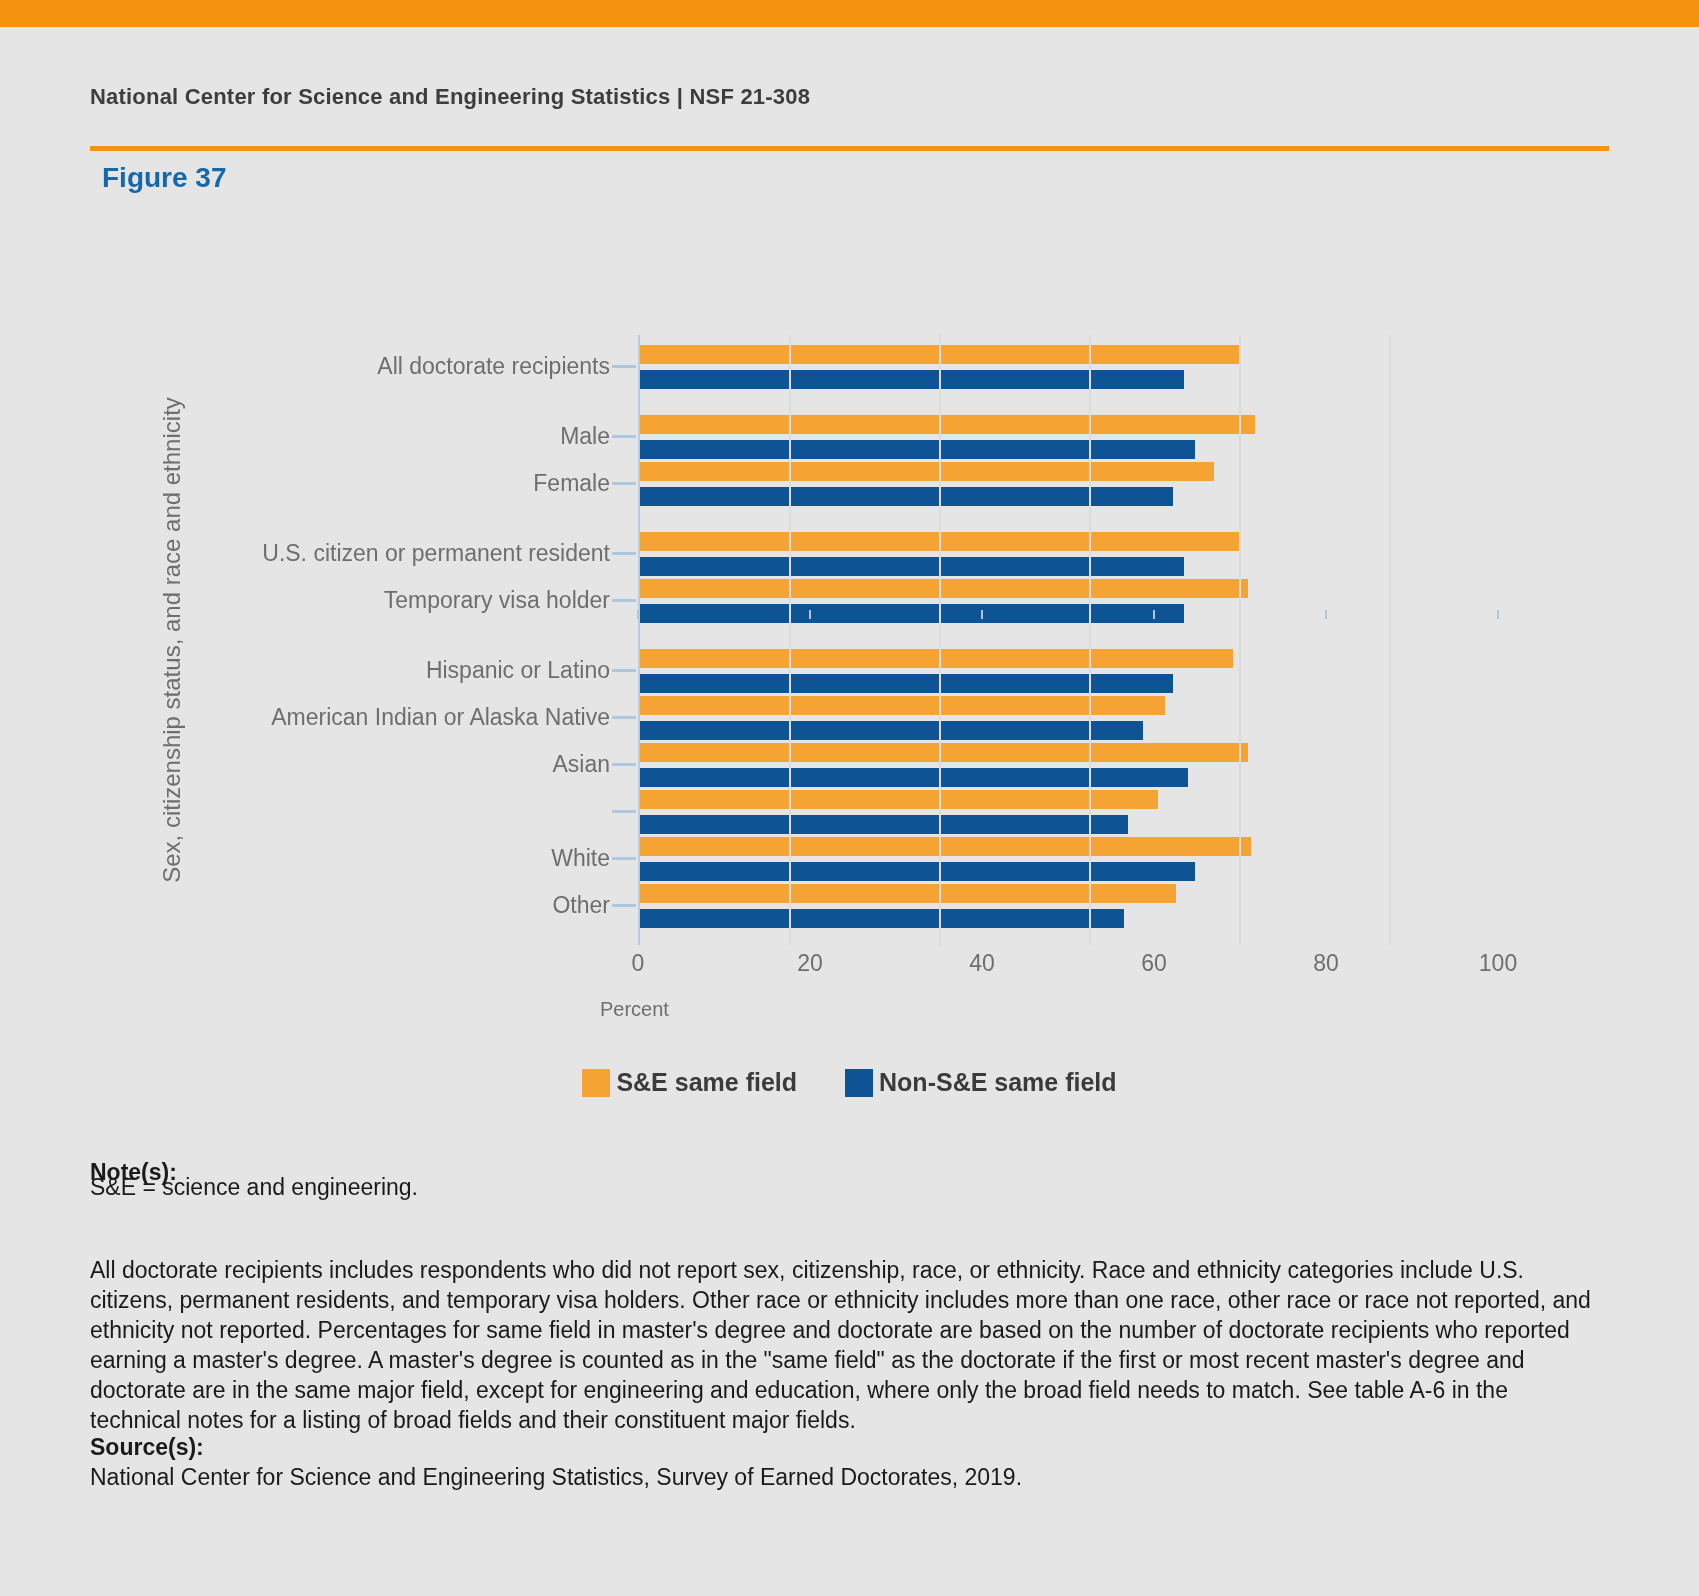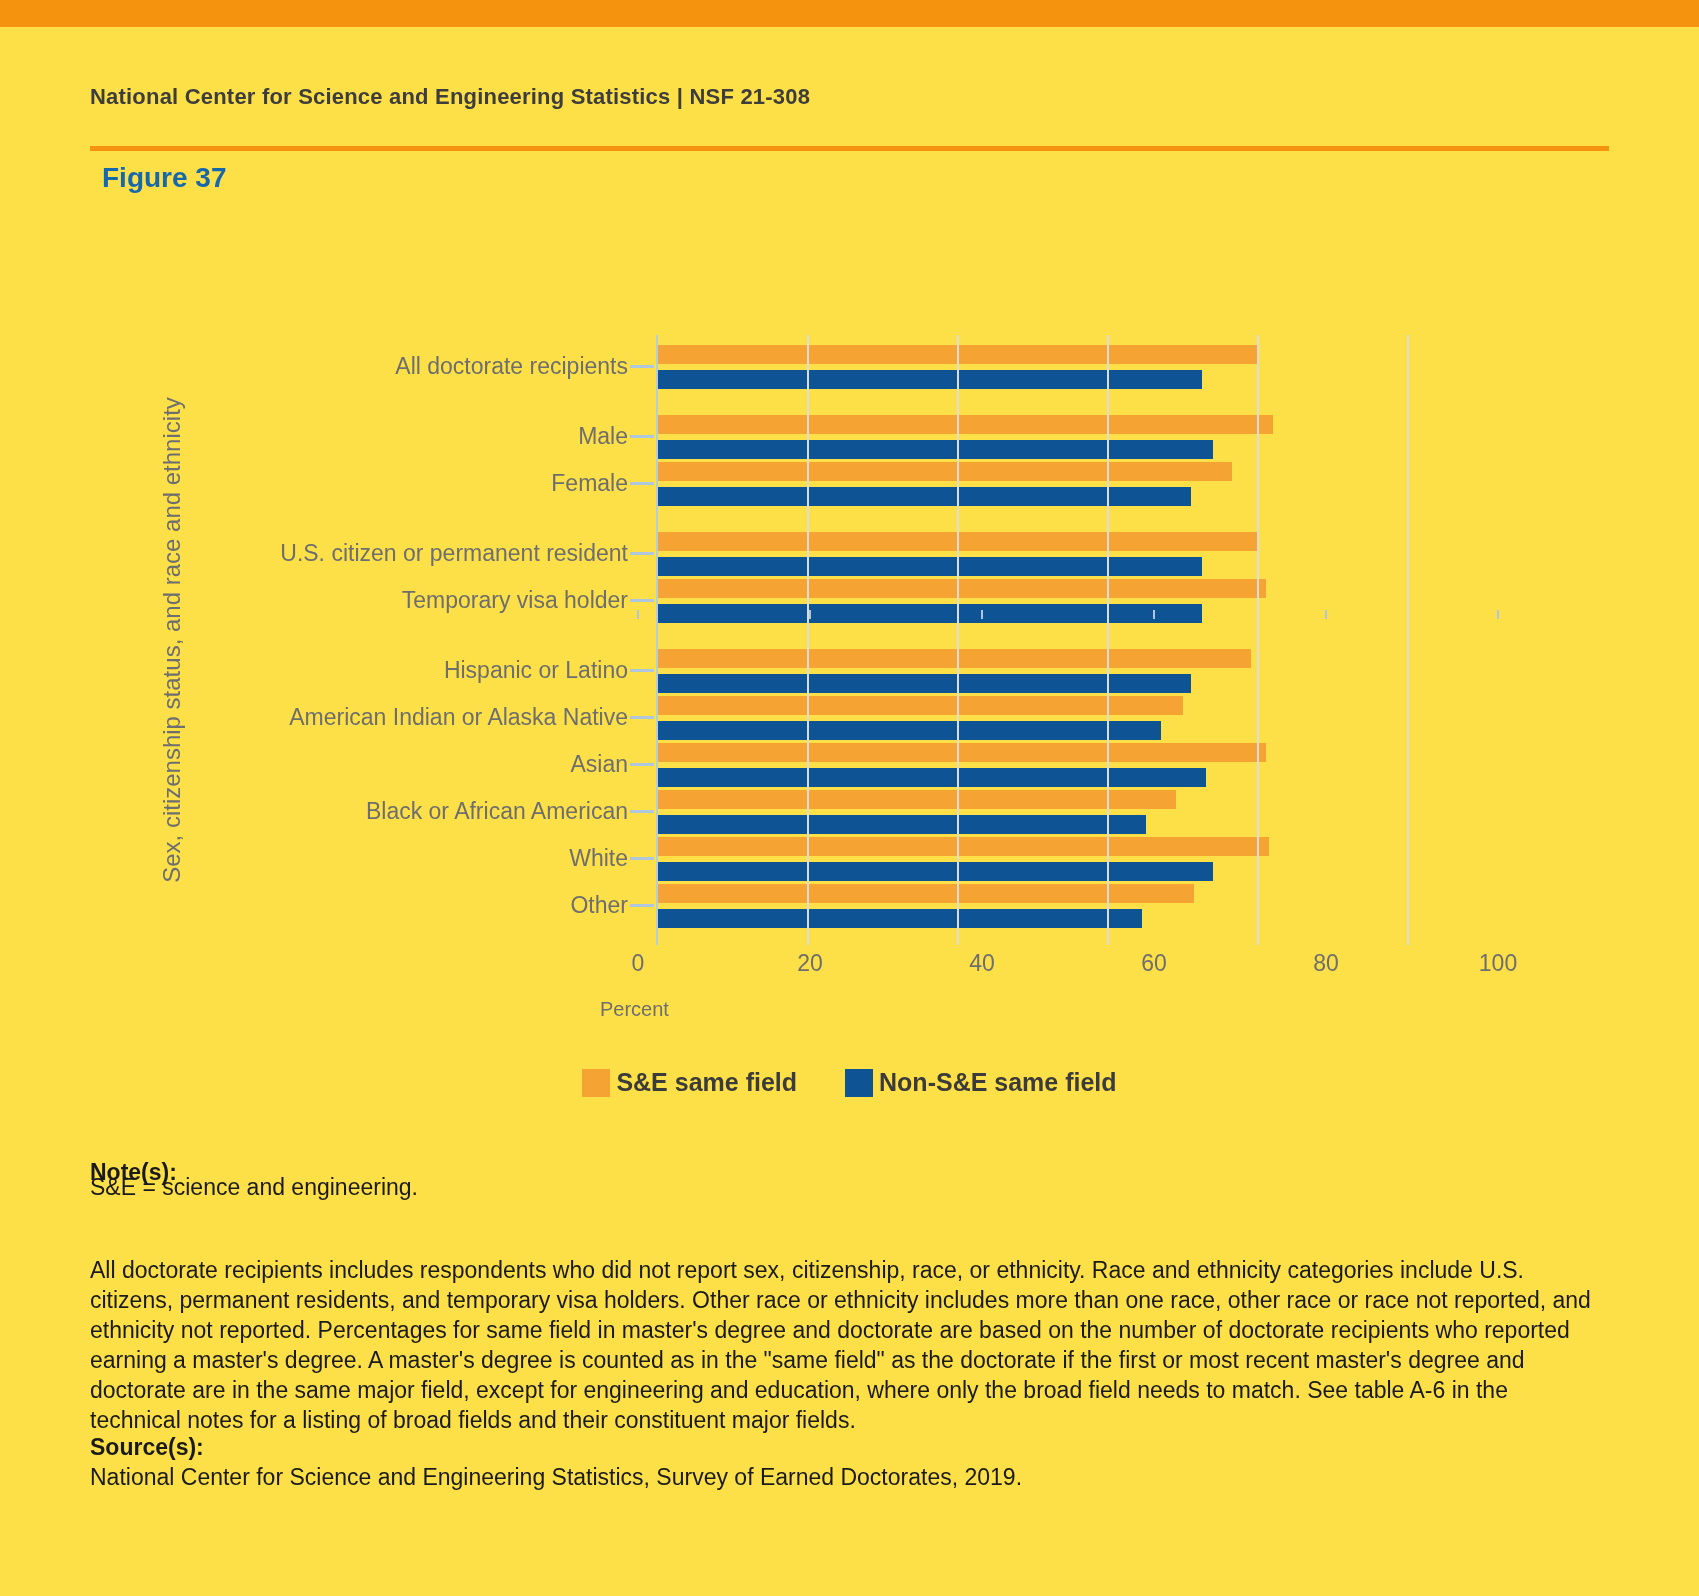--- a/index.html
+++ b/index.html
@@ -1,39 +1,39 @@
 <!DOCTYPE html>
 <html><head>
 <meta charset="utf-8">
 <style>
   * { margin:0; padding:0; box-sizing:border-box; }
   html,body { background:#ffffff; }
   .page {
-    position:relative; width:1699px; height:1596px; background:#fde047;
+    position:relative; width:1699px; height:1596px; background:#e5e5e5;
     font-family:"Liberation Sans", sans-serif; overflow:hidden;
   }
   .topbar { position:absolute; left:0; top:0; width:1699px; height:27px; background:#F5930F; }
   .report-header {
     position:absolute; left:90px; top:84px; font-size:22px; font-weight:700; color:#3D3D3D;
     letter-spacing:0.2px;
   }
   .header-rule { position:absolute; left:90px; top:146px; width:1519px; height:5px; background:#F5930F; }
   .figure-label { position:absolute; left:102px; top:162px; font-size:28px; font-weight:700; color:#1668AD; }
   .figure-title {
     position:absolute; left:90px; top:198px; width:1500px; font-size:27px; font-weight:700;
     color:#1A1A1A; line-height:38px;
   }
   
   .chart { position:absolute; left:0; top:0; width:1699px; height:1130px; }
   .y-title {
     position:absolute; left:172px; top:640px; transform:translate(-50%,-50%) rotate(-90deg);
     white-space:nowrap; font-size:24px; color:#6E6E6E;
   }
   .plot {
-    position:absolute; left:656px; top:335px; width:752px; height:610px;
+    position:absolute; left:638px; top:335px; width:752px; height:610px;
     border-left:2px solid #B9CBDF;
   }
   .gridline { position:absolute; top:0; bottom:0; width:2px; background:#DCDCDC; }
   .rows { position:absolute; left:0; top:8px; right:0; }
   .row { position:relative; height:47px; display:flex; flex-direction:column; justify-content:center; }
   .row.gap { margin-top:23px; }
   .bar { height:19px; }
   .bar.s0 { margin-bottom:6px; }
   .cat-label {
     position:absolute; right:calc(100% + 30px); top:0; height:47px; line-height:47px;
@@ -123,21 +123,20 @@
             <div class="bar s0" style="width: 70%; background: rgb(245, 163, 51);"></div>
             <div class="bar s1" style="width: 67%; background: rgb(14, 83, 148);"></div>
           </div>
           <div class="row">
             <div class="cat-label">Asian</div>
             <div class="cat-tick"></div>
             <div class="bar s0" style="width: 81%; background: rgb(245, 163, 51);"></div>
             <div class="bar s1" style="width: 73%; background: rgb(14, 83, 148);"></div>
           </div>
           <div class="row">
-            <div class="cat-label">Black or African American</div>
             <div class="cat-tick"></div>
             <div class="bar s0" style="width: 69%; background: rgb(245, 163, 51);"></div>
             <div class="bar s1" style="width: 65%; background: rgb(14, 83, 148);"></div>
           </div>
           <div class="row">
             <div class="cat-label">White</div>
             <div class="cat-tick"></div>
             <div class="bar s0" style="width: 81.5%; background: rgb(245, 163, 51);"></div>
             <div class="bar s1" style="width: 74%; background: rgb(14, 83, 148);"></div>
           </div>

